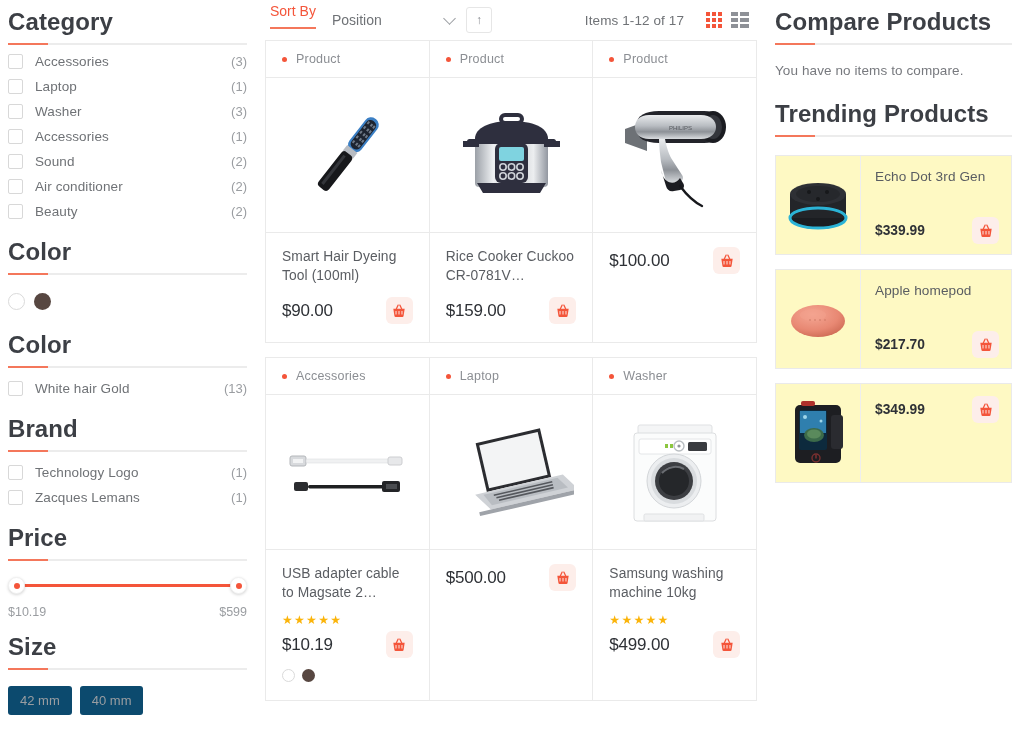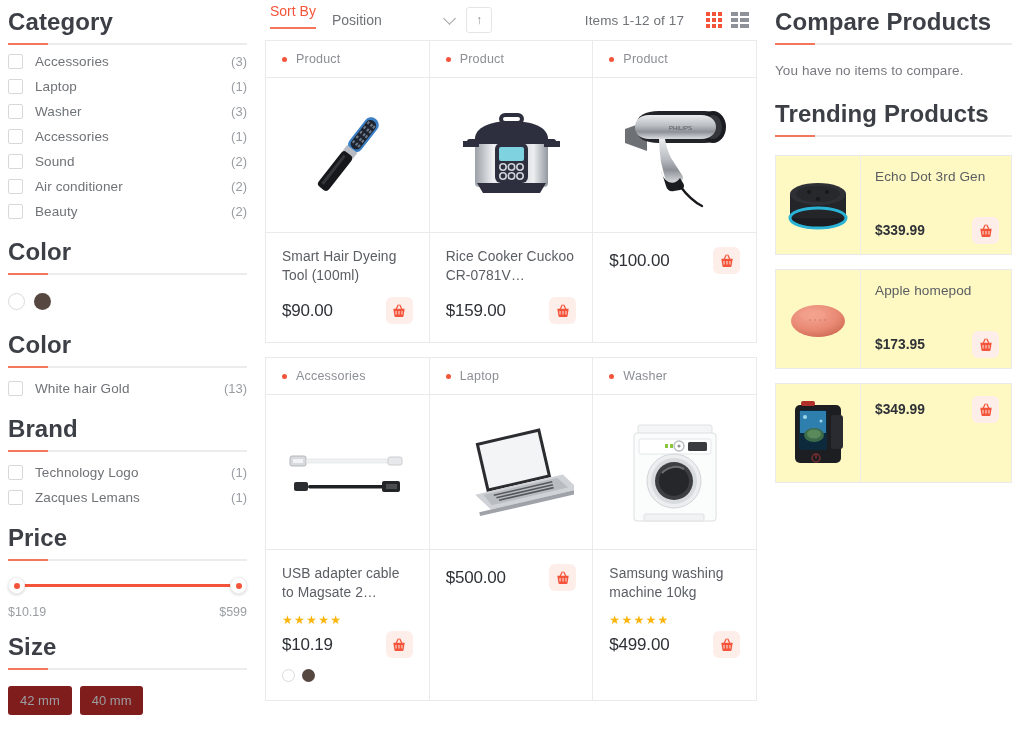--- a/index.html
+++ b/index.html
@@ -52,21 +52,21 @@
   .slider-knob::after {
     content: ""; position: absolute; left: 4.5px; top: 4.5px;
     width: 6px; height: 6px; border-radius: 50%; background: #f4553a;
   }
   .slider-knob.lo { left: 0px; }
   .slider-knob.hi { right: 0px; }
   .price-labels { display: flex; justify-content: space-between; font-size: 12.5px; color: #9a9da1; }
 
   .size-row { display: flex; gap: 8px; padding-top: 12px; }
   .size-chip {
-    background: #7f1d1d; color: #9a9da1; font-size: 13px;
+    background: #0c4a6e; color: #9a9da1; font-size: 13px;
     padding: 7px 12px; border-radius: 3px; cursor: pointer;
   }
 
   
   .main { flex: 1 1 auto; padding: 0 8px 0 0; min-width: 0; }
   .toolbar { display: flex; align-items: center; height: 40px; padding-left: 5px; }
   .sortby-label {
     font-size: 14px; color: #f4553a; font-weight: 400; position: relative;
     padding-bottom: 19px; margin-right: 16px;
   }
@@ -606,21 +606,21 @@
               <circle cx="27" cy="27" r="1"></circle>
                 <circle cx="32" cy="27" r="1"></circle>
               <circle cx="37" cy="27" r="1"></circle>
                 <circle cx="42" cy="27" r="1"></circle>
             </g>
           </svg>
         </div>
         <div class="trend-body">
           <div class="trend-name">Apple homepod</div>
           <div class="trend-foot">
-            <span class="trend-price">$173.95</span>
+            <span class="trend-price">$217.70</span>
             <span class="cart-btn">
               <svg width="14" height="14" viewBox="0 0 16 16">
                 <path d="M1.5 5.5h13l-1.3 8.2a1.3 1.3 0 0 1-1.3 1.1H4.1a1.3 1.3 0 0 1-1.3-1.1L1.5 5.5z" fill="#f4553a"></path>
                 <path d="M5 5.5 7 1.3M11 5.5 9 1.3" stroke="#f4553a" stroke-width="1.4" fill="none" stroke-linecap="round"></path>
                 <path d="M4.6 8v4M8 8v4M11.4 8v4" stroke="#fdeeea" stroke-width="1.1"></path>
               </svg>
             </span>
           </div>
         </div>
       </div>

